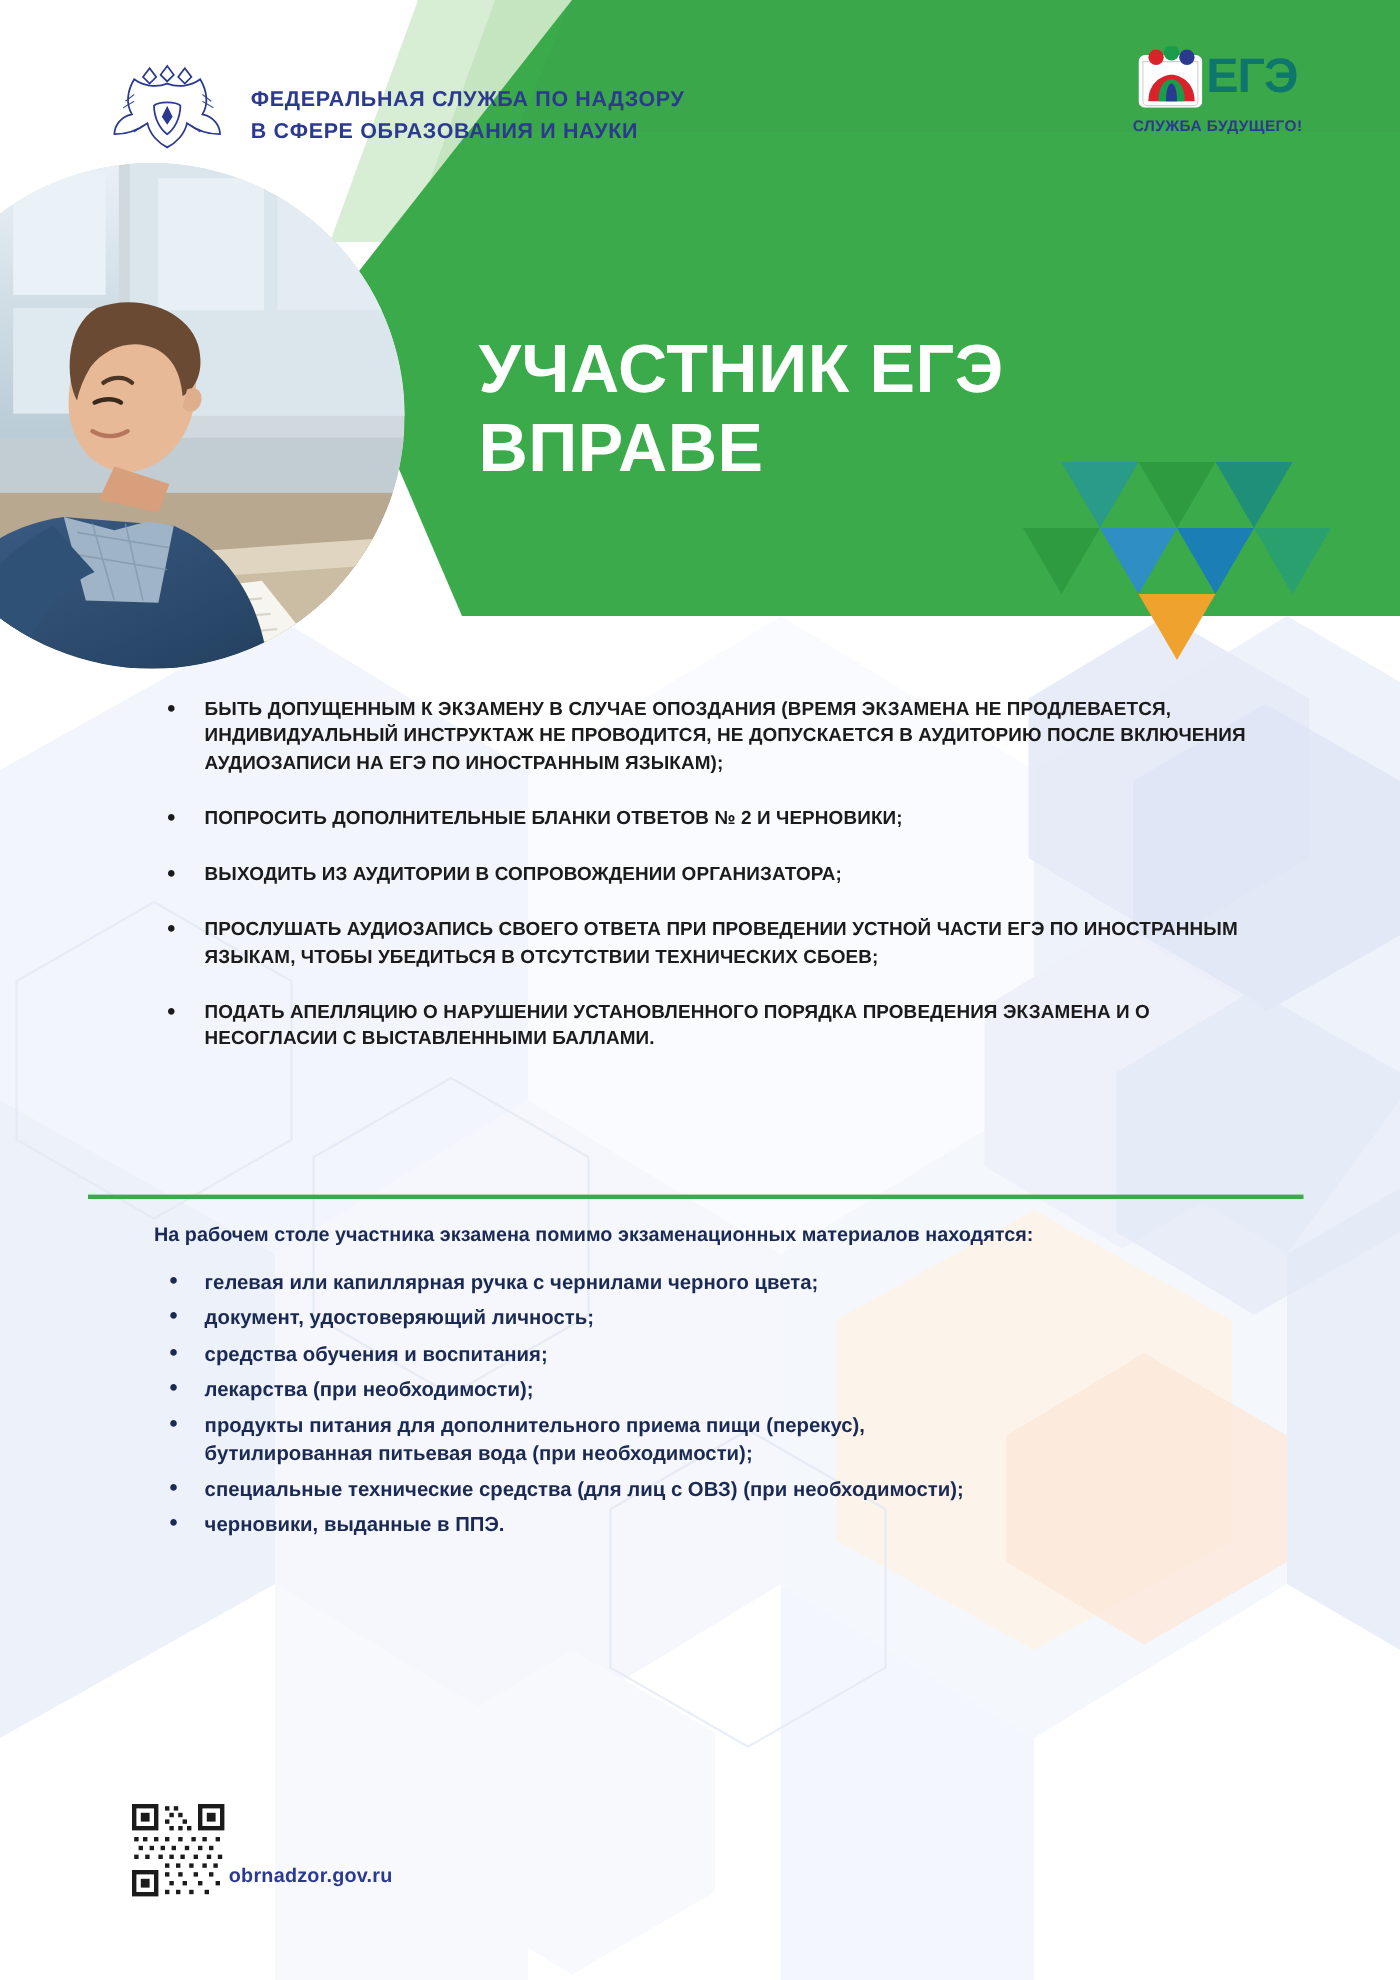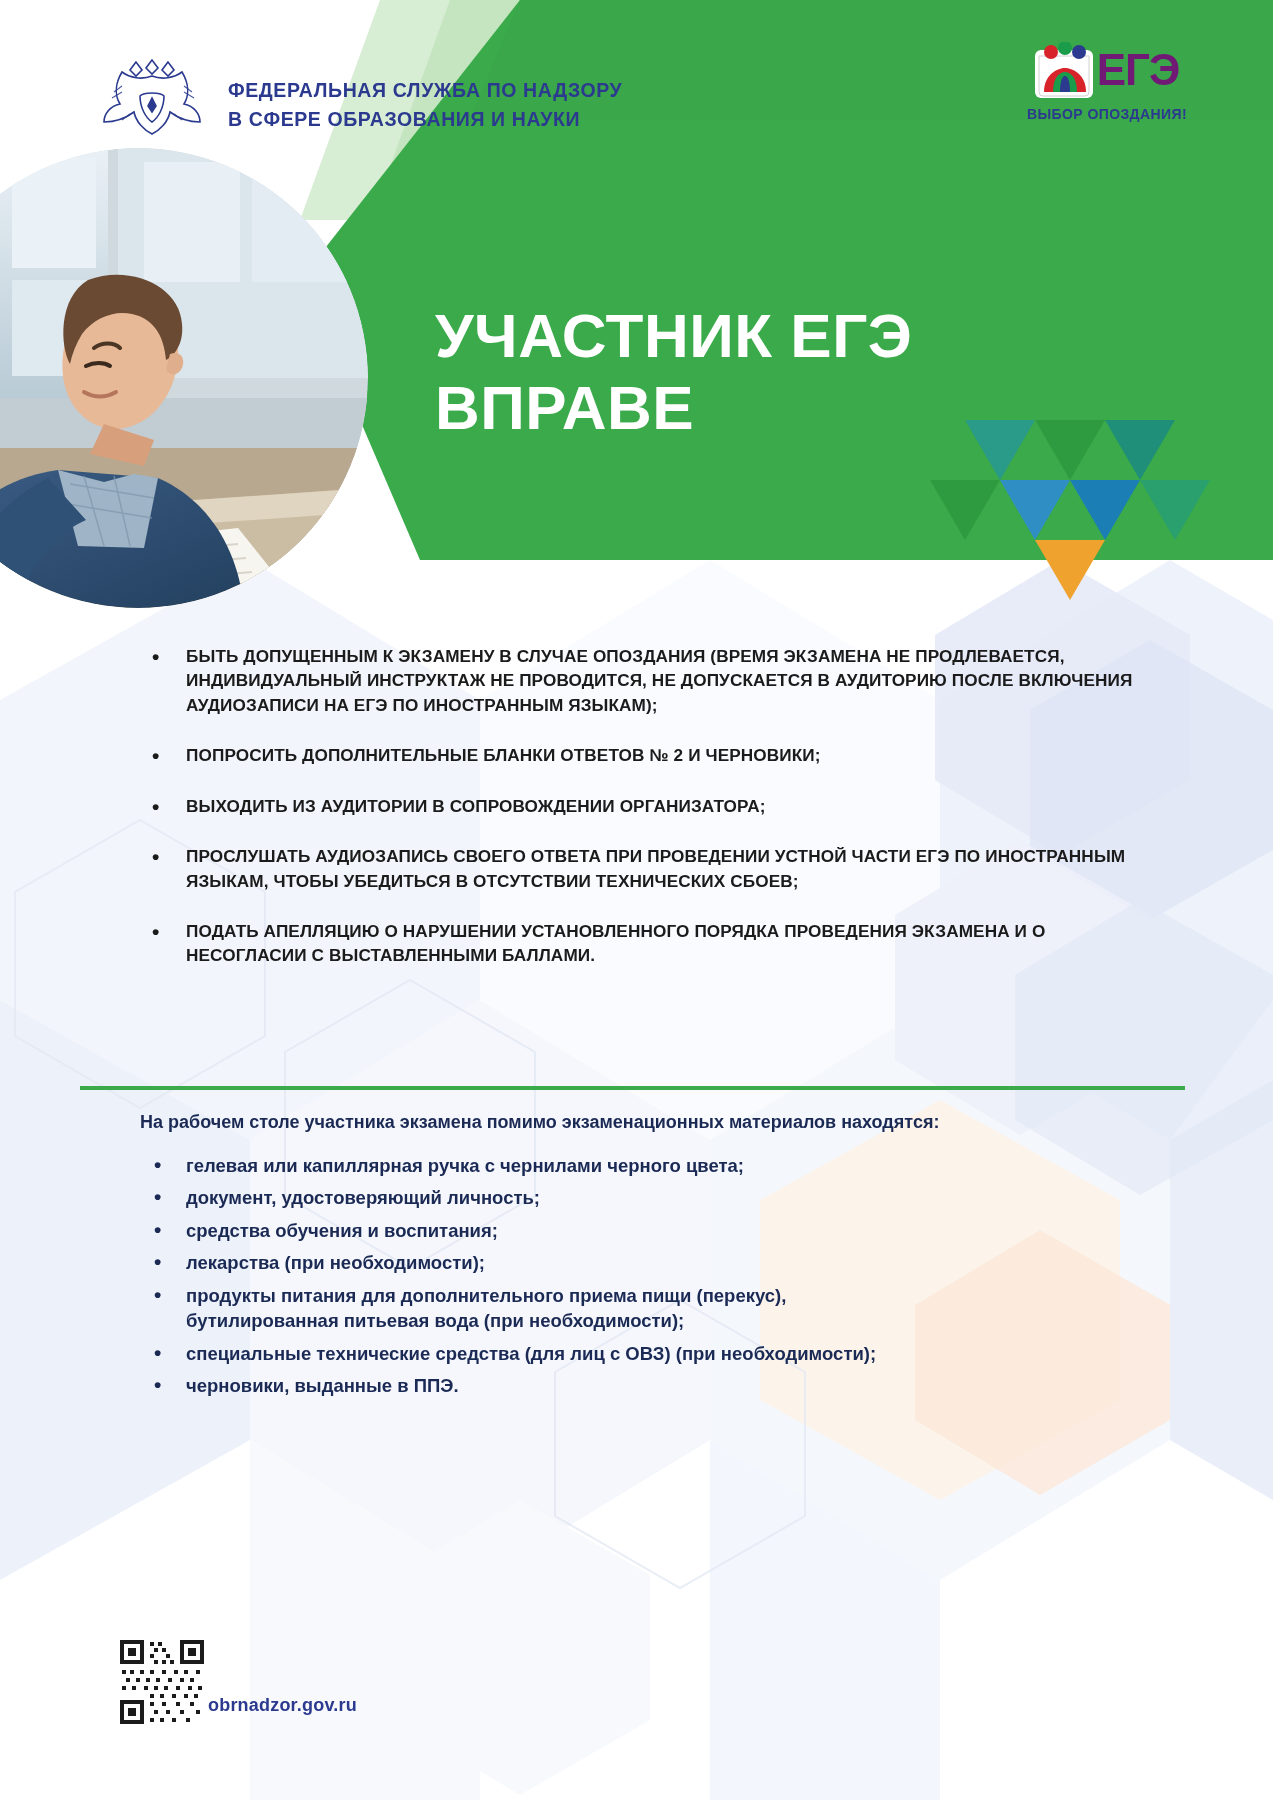--- a/index.html
+++ b/index.html
@@ -119,21 +119,21 @@
   .rights {
     position: absolute;
     left: 140px;
     top: 628px;
     width: 1000px;
     z-index: 6;
   }
   .rights li {
     list-style: none;
     position: relative;
-    margin: 16px 0 26px 0;
+    margin: 4px 0 26px 0;
     padding-left: 46px;
     color: #1b1b1b;
     font-size: 17.2px;
     font-weight: bold;
     line-height: 1.42;
     letter-spacing: 0.1px;
   }
   .rights li:before {
     content: "•";
     position: absolute;
@@ -301,23 +301,23 @@
         <svg width="58" height="56" viewBox="0 0 58 56" xmlns="http://www.w3.org/2000/svg">
           <rect x="0" y="8" width="58" height="48" rx="6" fill="#ffffff"></rect>
           <path d="M4 14 h50 v36 a4 4 0 0 1 -4 4 h-42 a4 4 0 0 1 -4 -4 z" fill="#ffffff" stroke="#d0d0d0" stroke-width="1"></path>
           <circle cx="16" cy="10" r="7" fill="#d8232a"></circle>
           <circle cx="30" cy="6" r="7" fill="#1a9c4b"></circle>
           <circle cx="44" cy="10" r="7" fill="#2b3a8f"></circle>
           <path d="M9 50 C9 32 23 26 30 26 C37 26 51 32 51 50 Z" fill="#d8232a"></path>
           <path d="M18 50 C18 36 24 30 30 30 C36 30 42 36 42 50 Z" fill="#1a9c4b"></path>
           <path d="M25 50 C25 40 27 34 30 34 C33 34 35 40 35 50 Z" fill="#2b3a8f"></path>
         </svg>
-        <span style="color:#701a75;font-size:44px;font-weight:bold;letter-spacing:-1px;">ЕГЭ</span>
+        <span style="color:#0f766e;font-size:44px;font-weight:bold;letter-spacing:-1px;">ЕГЭ</span>
       </div>
-      <div class="ege-slogan">ВЫБОР ОПОЗДАНИЯ!</div>
+      <div class="ege-slogan">СЛУЖБА БУДУЩЕГО!</div>
     </div>
   </div>
 
   <div class="photo-circle">
     <svg width="460" height="460" viewBox="0 0 460 460" xmlns="http://www.w3.org/2000/svg">
       <defs>
         <clipPath id="circClip">
             <circle cx="230" cy="230" r="230"></circle>
           </clipPath>
         <linearGradient id="win" x1="0" y1="0" x2="0" y2="1">

